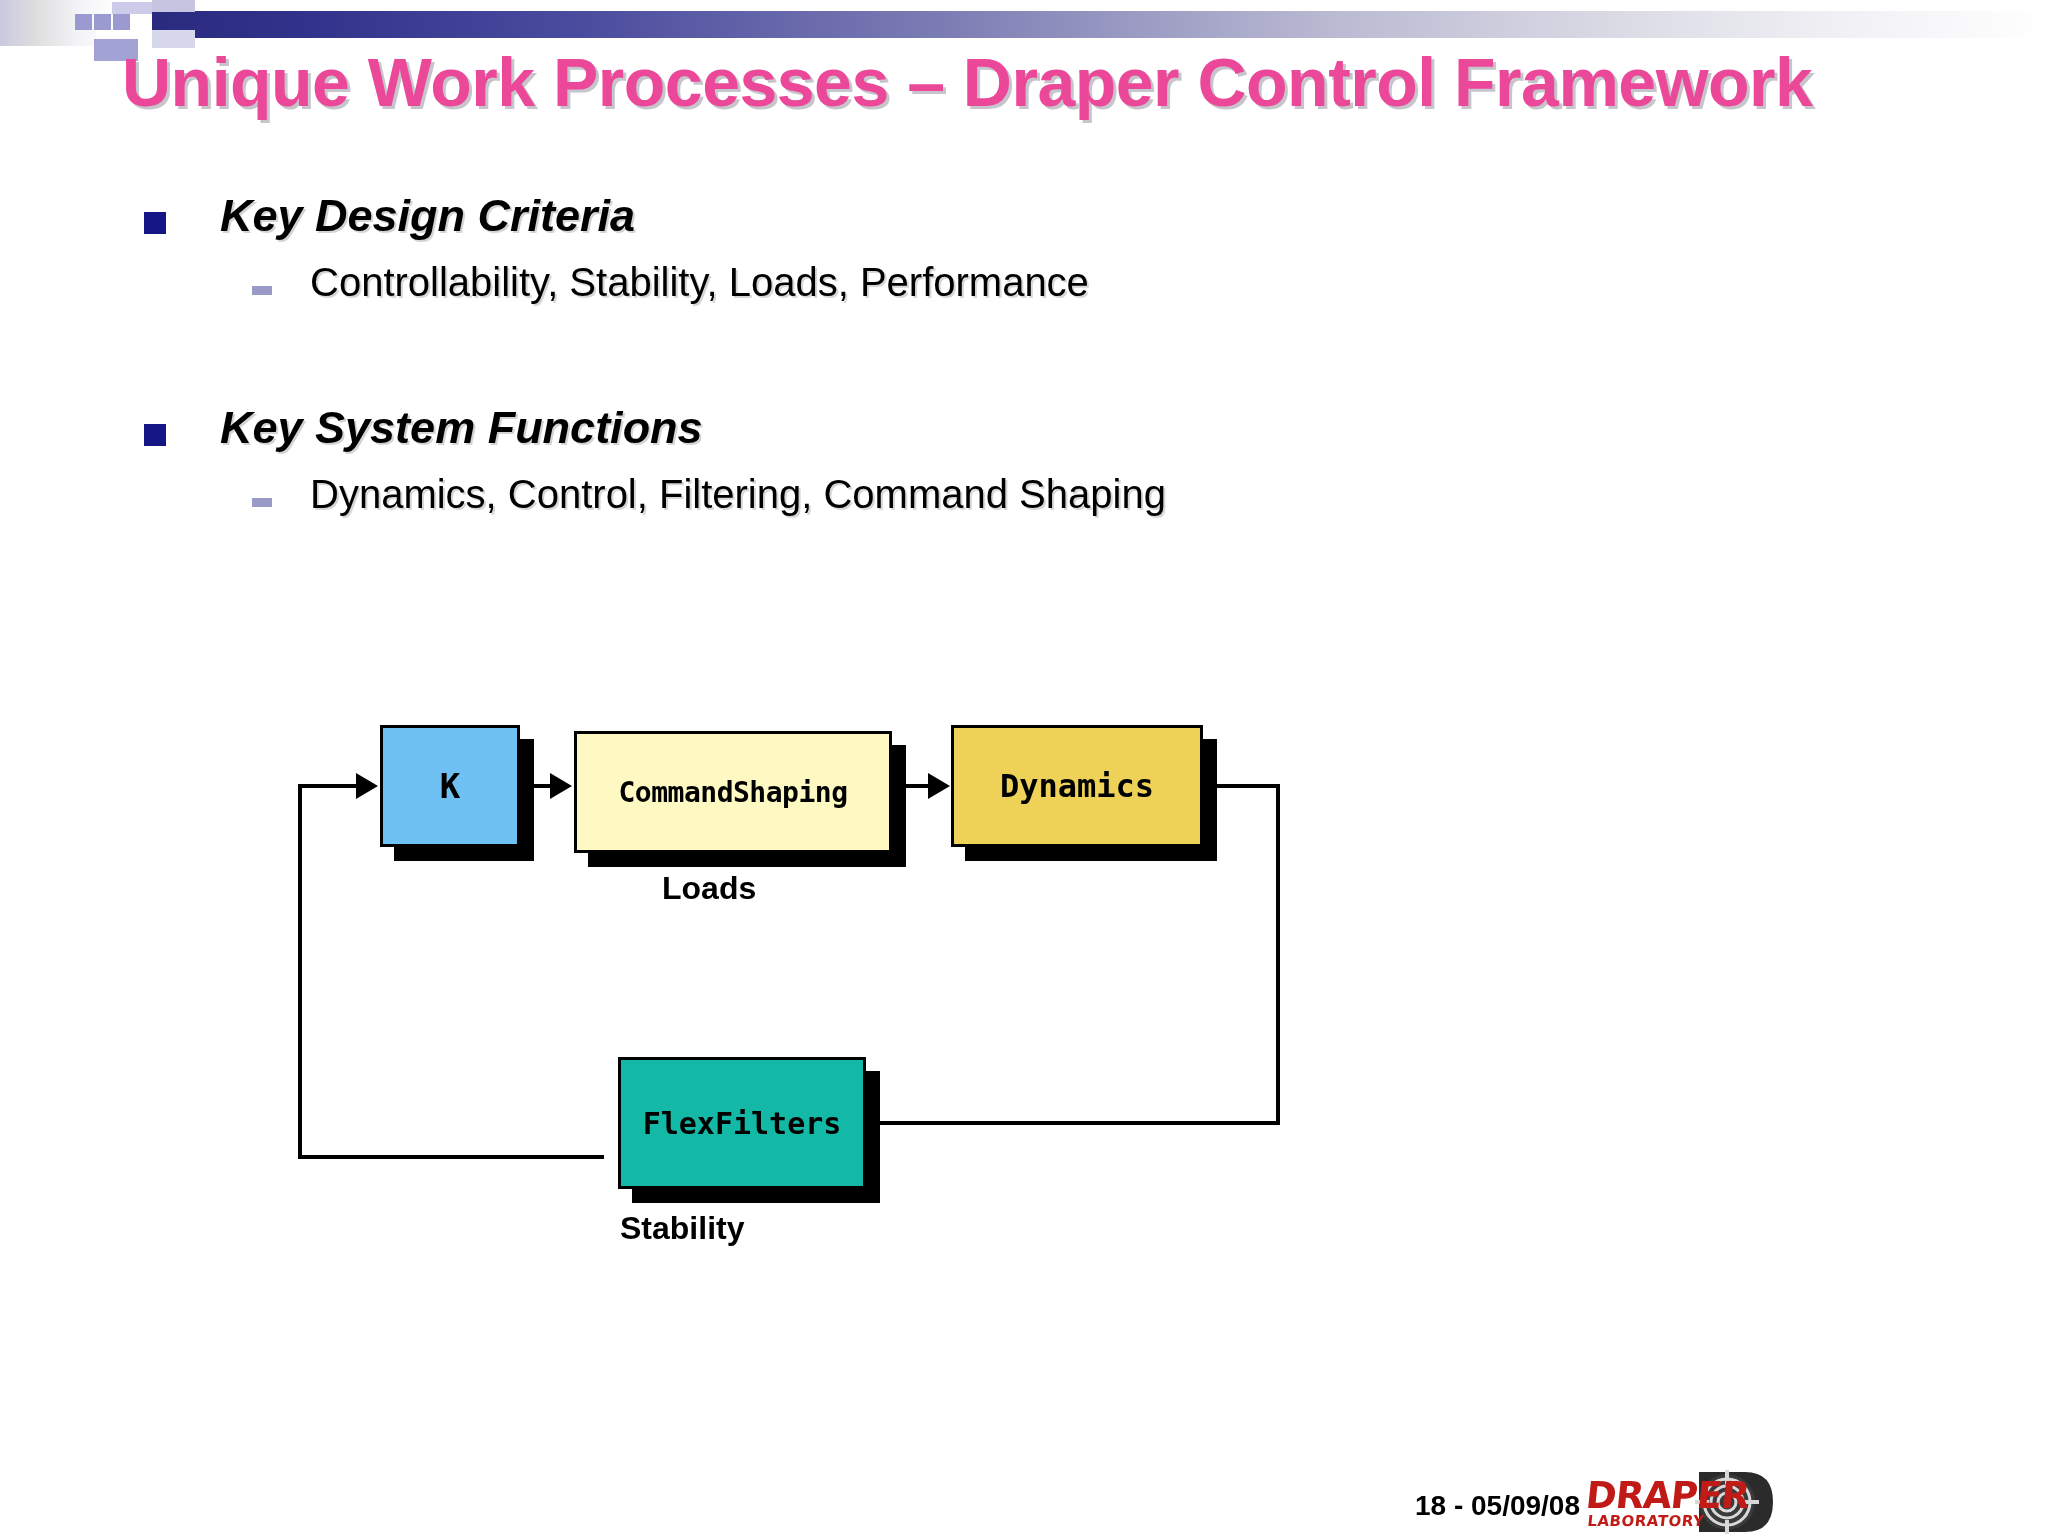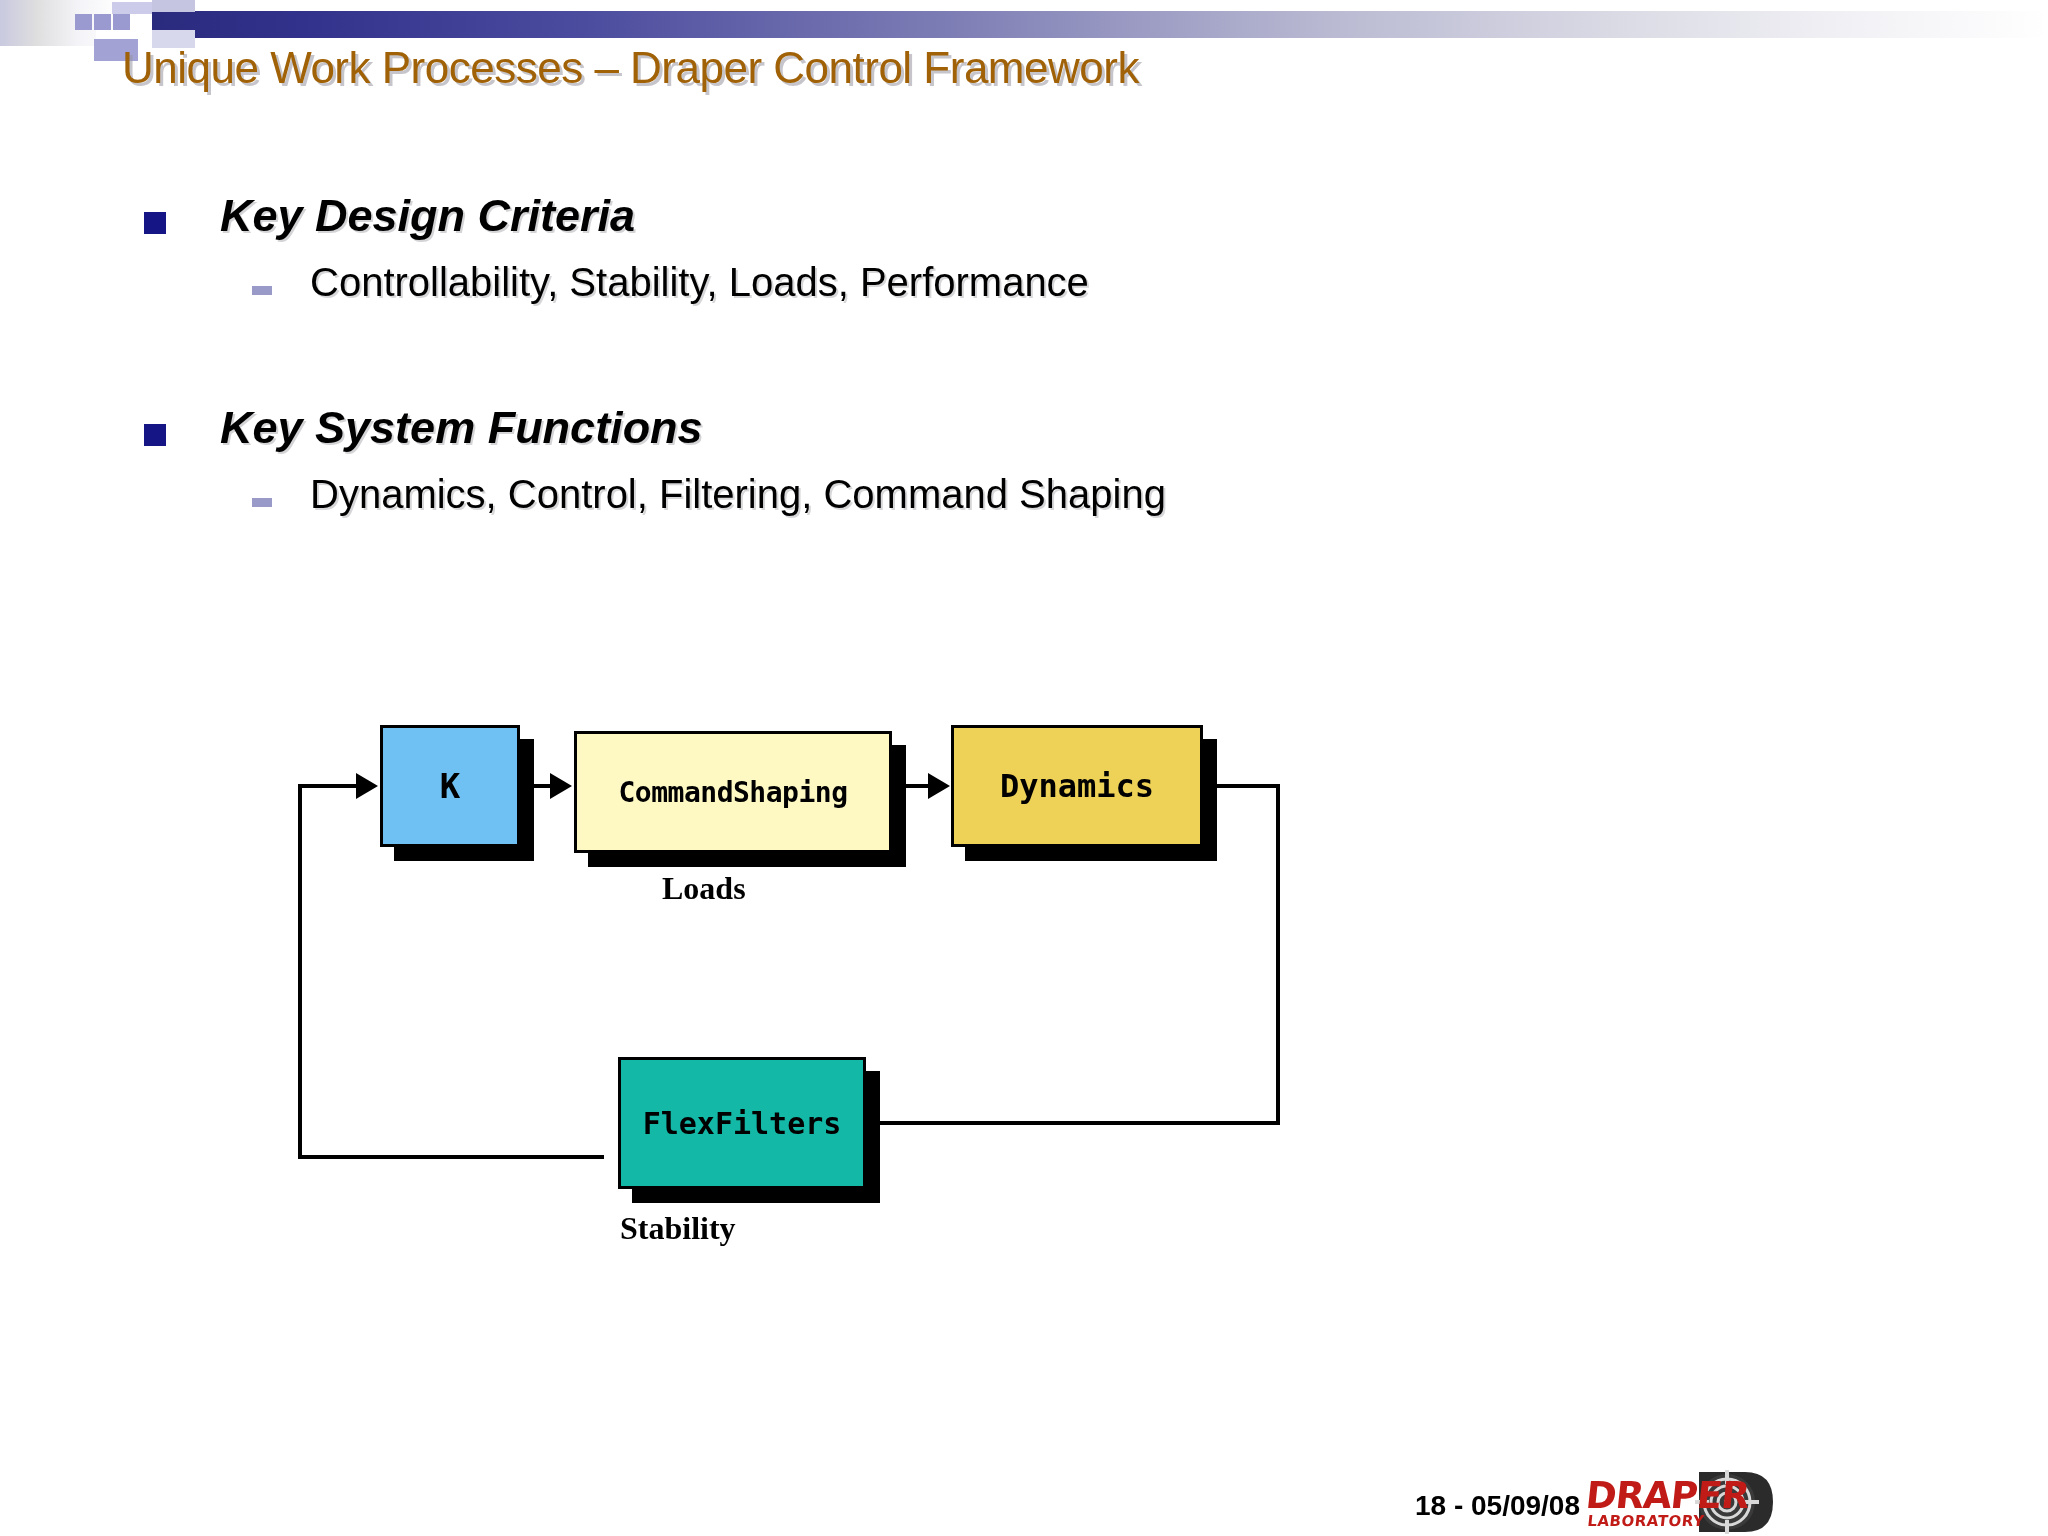--- a/index.html
+++ b/index.html
@@ -33,23 +33,23 @@
     left: 0; top: 0;
     width: 120px; height: 46px;
     background: linear-gradient(to right, #c9c9e0 0%, #dededf 30%, #f4f4f8 65%, #ffffff 100%);
   }
 
   
   #slide-title {
     position: absolute;
     left: 122px; top: 43px;
     width: 1700px;
-    font-size: 44px;
-    font-weight: normal;
-    color: #a16207;
+    font-size: 68px;
+    font-weight: bold;
+    color: #ec4899;
     letter-spacing: -0.5px;
     text-shadow: 3px 3px 0 rgba(150,150,160,0.55);
     white-space: nowrap;
   }
 
   
   #body-content {
     position: absolute;
     left: 0; top: 190px;
     width: 2048px;
@@ -138,21 +138,21 @@
     z-index: 2;
   }
 
   #block-k       { left: 0px;    top: 10px;  width: 140px; height: 122px; background: #6EC1F2; font-size: 34px; }
   #block-cs      { left: 194px;  top: 16px; width: 318px; height: 122px; background: #fef9c3; font-size: 28px; letter-spacing: -0.5px; }
   #block-dynamics{ left: 571px;  top: 10px; width: 252px; height: 122px; background: #EDD257; font-size: 32px; }
   #block-flex    { left: 238px;  top: 342px; width: 248px; height: 132px; background: #14b8a6; font-size: 30px; }
 
   .dlabel {
     position: absolute;
-    font-family: Liberation Serif, serif;
+    font-family: Liberation Sans, sans-serif;
     font-weight: bold;
     font-size: 32px;
     color: #000000;
     white-space: nowrap;
     z-index: 2;
   }
   #label-loads     { left: 282px; top: 155px; }
   #label-stability { left: 240px; top: 495px; }
 
   

